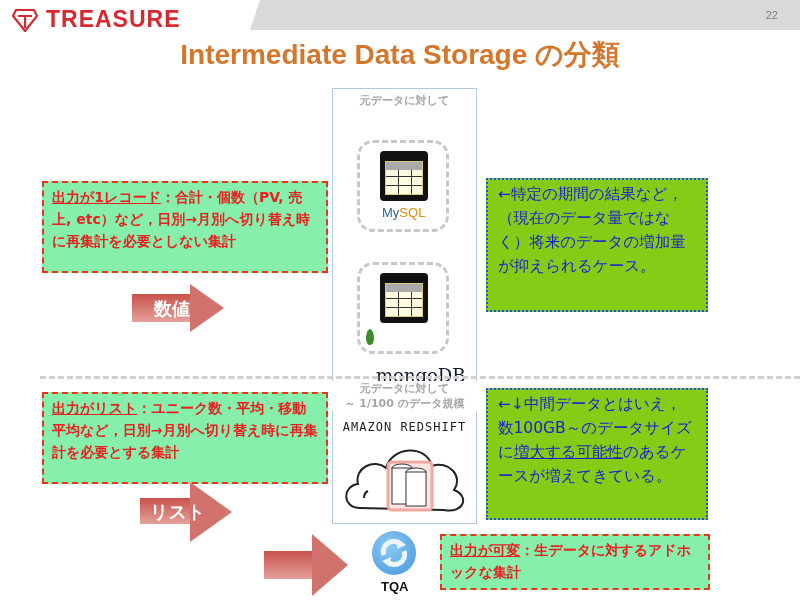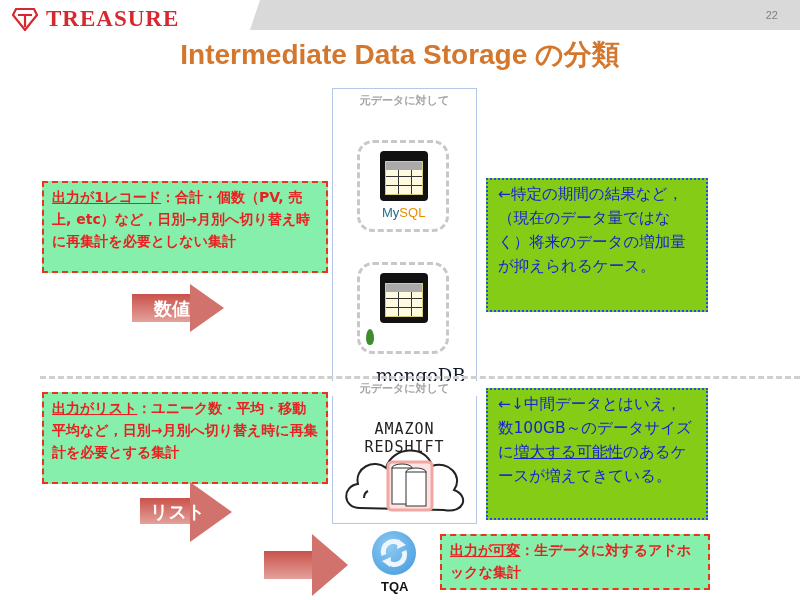--- a/index.html
+++ b/index.html
@@ -2,21 +2,21 @@
 <html><head>
 <meta charset="utf-8">
 <style>
   * { box-sizing: border-box; margin: 0; padding: 0; }
   html, body { width: 800px; height: 600px; overflow: hidden; background: #ffffff; }
   body { position: relative; font-family: "DejaVu Sans", "Liberation Sans", sans-serif; }
 
   .header-band { position: absolute; left: 250px; top: 0; width: 550px; height: 30px; background: #d9d9d9;
     clip-path: polygon(10px 0, 100% 0, 100% 100%, 0 100%); }
   .logo { position: absolute; left: 12px; top: 6px; display: flex; align-items: center; gap: 8px; }
-  .logo-text { color: #d7282f; font-family: Liberation Serif, serif; font-weight: bold; font-size: 23px; letter-spacing: 1px; }
+  .logo-text { color: #d7282f; font-family: Liberation Sans, sans-serif; font-weight: bold; font-size: 23px; letter-spacing: 1px; }
   .page-num { position: absolute; right: 22px; top: 9px; font-size: 11px; color: #7f7f7f; font-family: "Liberation Sans", sans-serif; }
 
   .title { position: absolute; left: 0; right: 0; top: 36px; text-align: center; color: #d4762b;
     font-size: 28px; font-weight: bold; font-family: "Liberation Sans", sans-serif; }
 
   .center-col { position: absolute; left: 332px; top: 88px; width: 145px; height: 436px;
     border: 1px solid #b4c7e7; background: #fff; }
   .col-caption { position: absolute; width: 145px; left: 332px; text-align: center; color: #a6a6a6;
     font-size: 11px; font-weight: bold; line-height: 15px; }
 
@@ -26,21 +26,21 @@
     background:
       linear-gradient(#aaa, #aaa) 0 0/100% 8px no-repeat,
       repeating-linear-gradient(0deg, transparent 0 8px, #333 8px 9px),
       repeating-linear-gradient(90deg, transparent 0 12px, #333 12px 13px);
     background-color: #fffbe0; border: 1px solid #d8cc7a; }
   .mysql-text { position: absolute; left: 22px; top: 62px; font-size: 13px; color: #2c6b86; font-family: "Liberation Sans", sans-serif; }
   .mysql-text span { color: #e48e00; }
   .mongo-text { position: absolute; left: 16px; top: 64px; font-size: 18px; color: #0f172a; font-family: "DejaVu Serif", serif; margin-top: 36px; }
   .mongo-leaf { position: absolute; left: 6px; top: 64px; width: 8px; height: 16px; background: #3f8c2c; border-radius: 50% 50% 50% 50% / 60% 60% 40% 40%; }
 
-  .redshift-label { position: absolute; left: 342px; top: 420px; width: 125px; text-align: center; font-size: 15px; letter-spacing: 1px; color: #222; font-family: "DejaVu Sans Mono", monospace; }
+  .redshift-label { position: absolute; left: 342px; top: 420px; width: 125px; text-align: center; font-size: 12px; letter-spacing: 1px; color: #222; font-family: "DejaVu Sans Mono", monospace; }
 
   .sep { position: absolute; left: 40px; top: 376px; width: 760px; border-top: 3px dashed #cfcfcf; }
 
   .red-box { position: absolute; border: 2px dashed #e8361c; color: #ea1f1f; font-size: 14px; line-height: 22px; padding: 3px 8px; background: #86efac; font-weight: bold; }
   .red-box .lead { text-decoration: underline; }
   .blue-box { position: absolute; border: 2px dotted #1f4fe6; color: #1a22d0; font-size: 15.5px; line-height: 24px; padding: 2px 10px; background: #84cc16; }
   .blue-box .ul { text-decoration: underline; }
 
   .arrow { position: absolute; }
   .arrow .shaft { position: absolute; left: 0; background: linear-gradient(#c9524b, #e4a19b); }
@@ -83,20 +83,21 @@
       <div class="grid"></div>
     </div>
   <div class="mongo-leaf"></div>
   <div class="mongo-text">mongoDB</div>
 </div>
 
 <div class="sep"></div>
 
 <div class="col-caption" style="top:381px; background:#fff;">
   <div>元データに対して</div>
+  <div>～ 1/100 のデータ規模</div>
 </div>
 <div class="redshift-label">AMAZON REDSHIFT</div>
 <svg style="position:absolute; left:340px; top:436px;" width="130" height="80" viewBox="0 0 130 80">
   <path d="M20 72 C2 72 2 50 18 48 C14 32 34 22 46 32 C52 10 86 8 92 30 C108 24 124 40 114 54 C130 60 124 78 104 74 Z" fill="#fff" stroke="#222" stroke-width="2"></path>
   <rect x="48" y="26" width="44" height="48" fill="#fde4e2" stroke="#f2a8a2" stroke-width="3" rx="4"></rect>
   <ellipse cx="62" cy="32" rx="10" ry="4" fill="#fff" stroke="#333"></ellipse>
   <rect x="52" y="32" width="20" height="36" fill="#fff" stroke="#333"></rect>
   <ellipse cx="76" cy="36" rx="10" ry="4" fill="#fff" stroke="#333"></ellipse>
   <rect x="66" y="36" width="20" height="34" fill="#fff" stroke="#333"></rect>
   <path d="M24 62 C24 58 26 56 28 55" stroke="#222" fill="none" stroke-width="2"></path>

